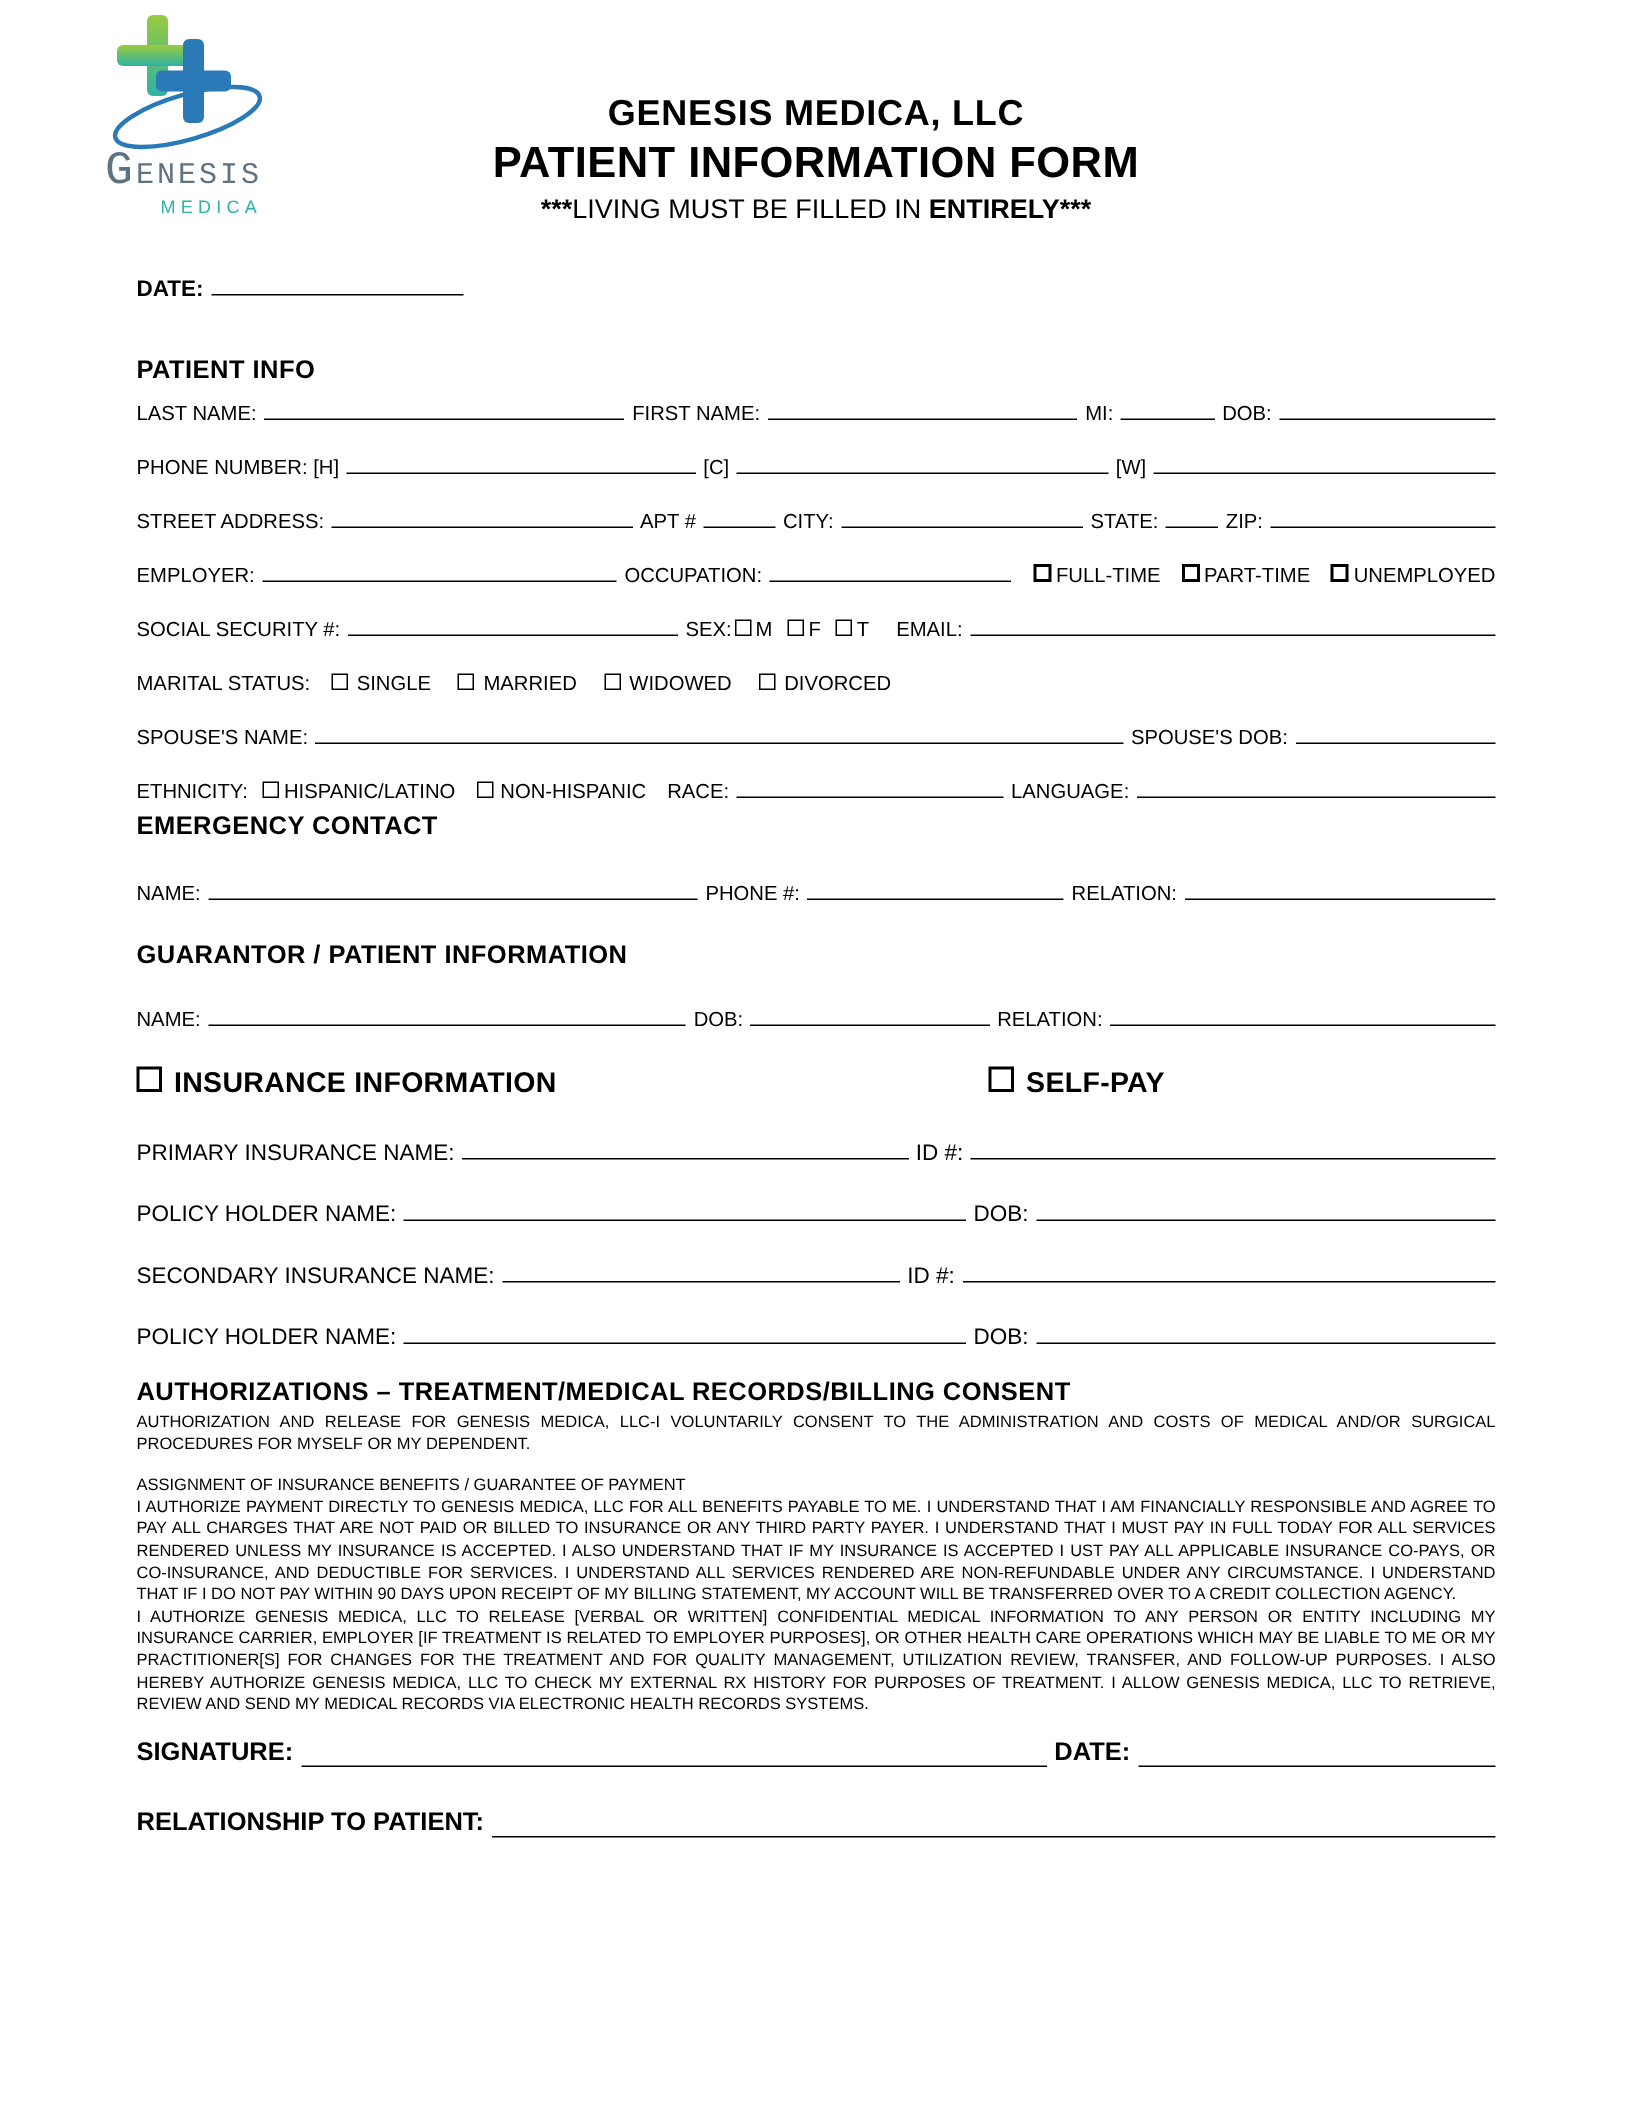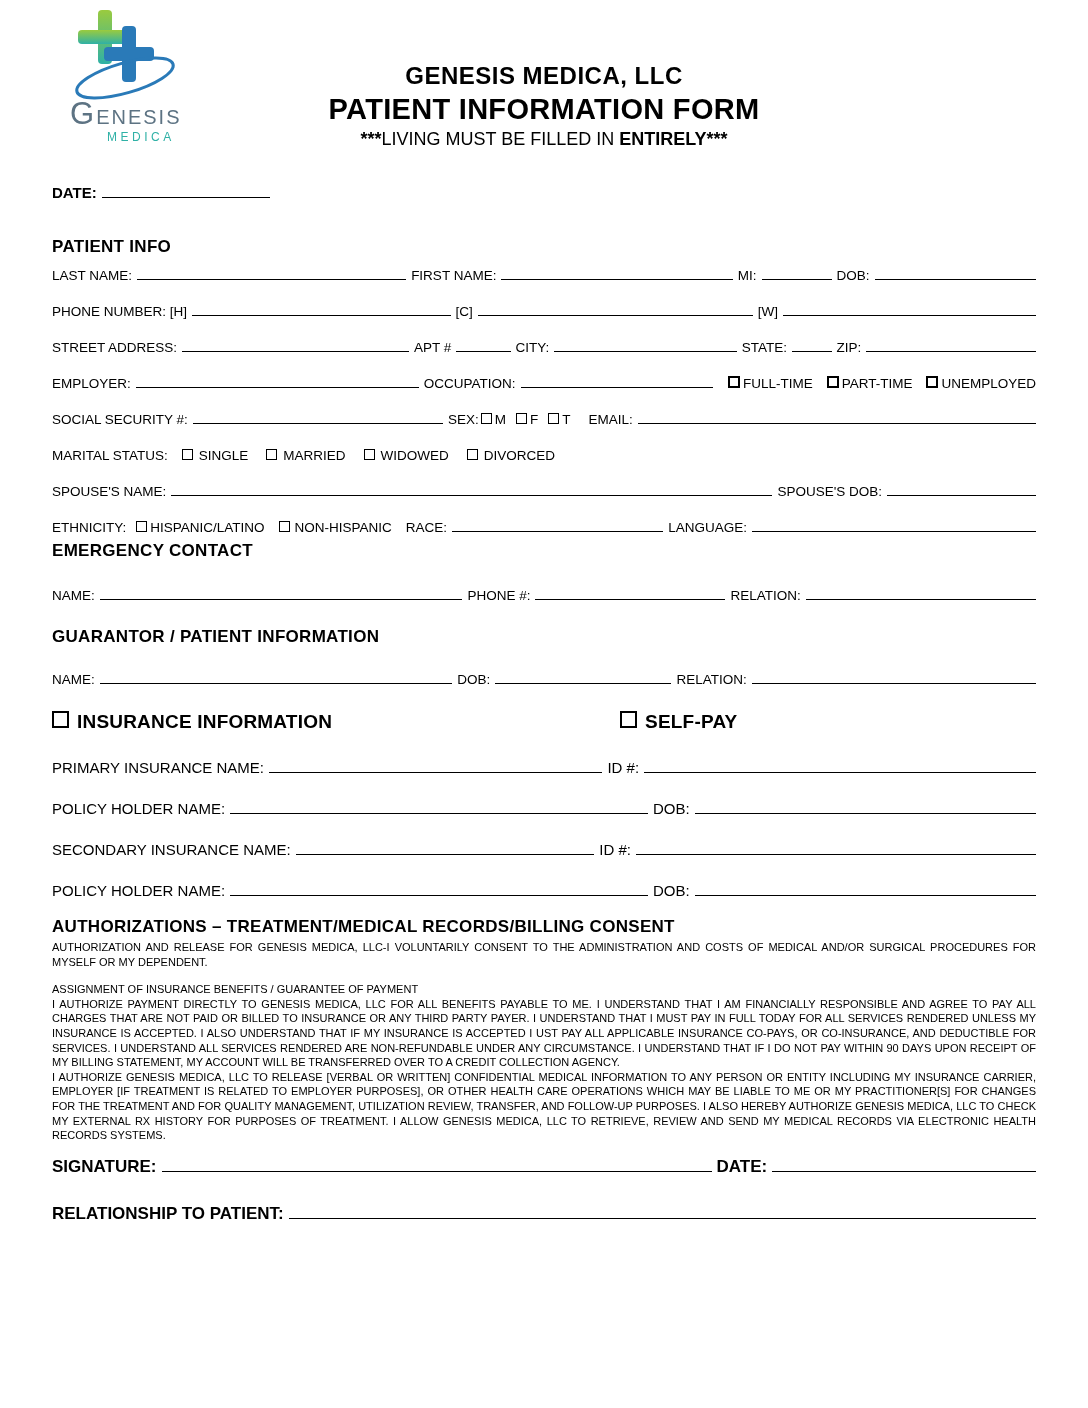--- a/index.html
+++ b/index.html
@@ -6,25 +6,25 @@
   html,body { background:#ffffff; }
   .page {
     position:relative;
     width:1088px; height:1408px;
     margin:0 auto;
     background:#fff;
     color:#000;
     font-family:"Liberation Sans", sans-serif;
     overflow:hidden;
   }
-  .content { padding:0 52px; }
+  .content { padding:0 91px; }
 
   
   .logo { position:absolute; top:8px; left:70px; width:140px; }
-  .logo-word1 { font-size:20px; letter-spacing:2px; color:var(--gray,#5d7383); line-height:1; margin-top:-14px; }
+  .logo-word1 { font-size:20px; letter-spacing:2px; color:var(--gray,#5d7383); line-height:1; margin-top:-14px;font-family:Liberation Mono, monospace; }
   .logo-word1::first-letter { font-size:31px; }
   .logo-word2 { font-size:12px; letter-spacing:3.5px; color:var(--teal,#2fb1a6); margin:1px 0 0 37px; }
 
   
   .header { text-align:center; padding-top:62px; }
   .h-company { font-size:24px; font-weight:bold; letter-spacing:.5px; }
   .h-title { font-size:29px; font-weight:bold; margin-top:3px; letter-spacing:.3px; }
   .h-note { font-size:18px; margin-top:3px; }
 
   
@@ -33,21 +33,21 @@
   .row > * { flex:0 0 auto; }
   .row .line { flex-shrink:1; }
   .line { border-bottom:1.4px solid #000; height:4px; margin:0 5px; min-width:18px; }
   .grp { display:inline-flex; align-items:baseline; }
   .cb { width:11px; height:11px; border:1.6px solid #000; margin-right:3px; }
   .cb-b { width:12px; height:12px; border-width:2px; }
   .cb-lg { width:17px; height:17px; border:2.2px solid #000; margin-right:8px; } .gap10{width:10px} .gap14{width:14px} .gap18{width:18px} .gap22{width:22px}
   .bold { font-weight:bold; }
 
   .row-lg { font-size:15px; margin-bottom:24px; }
-  .row-xl { font-size:17px; margin-bottom:0; }
+  .row-xl { font-size:17px; margin-bottom:0;align-items:flex-end; }
   .opt-row { margin-bottom:26px; }
   .opt-label { font-size:19px; font-weight:bold; letter-spacing:.2px; }
 
   
   .para { font-size:11px; line-height:14.6px; text-align:justify; }
   .para-title { font-size:11px; margin-top:13px; line-height:14.6px; }
 </style>
 </head>
 <body>
 

